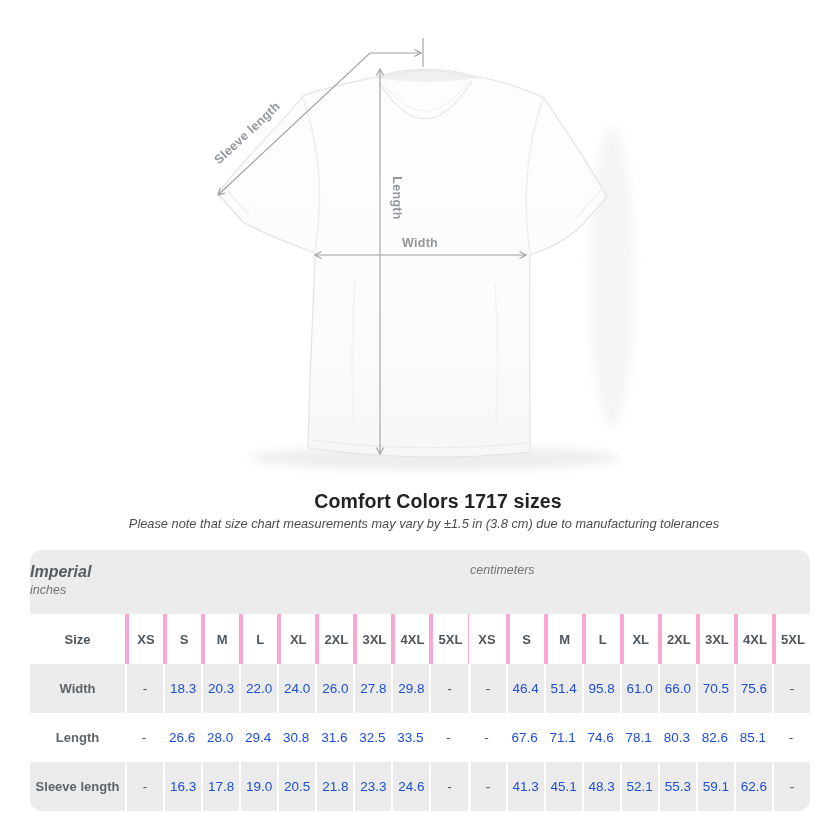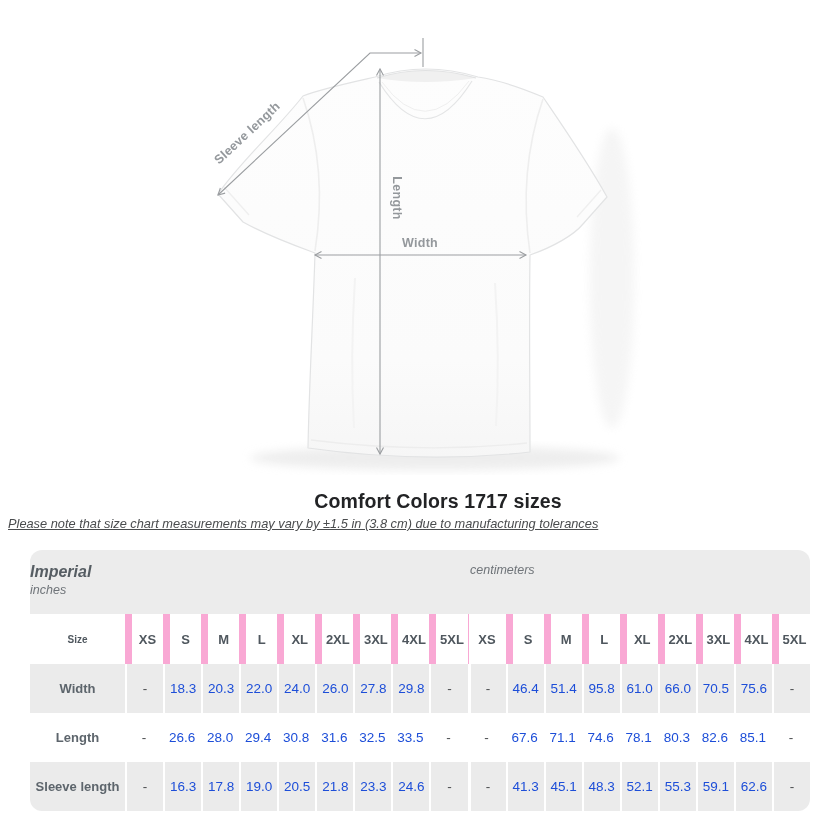--- a/index.html
+++ b/index.html
@@ -38,24 +38,24 @@
     font-size: 19.5px;
     font-weight: bold;
     color: #222325;
     letter-spacing: 0.1px;
     margin-left: 36px;
   }
   .subtitle {
     position: absolute;
     top: 516px;
     left: 8px; right: 0;
+    text-align: center;
     font-size: 12.8px;
     font-style: italic;
     color: #4a4c4e;
-    text-decoration: underline;
   }
 
   
   .table-wrap {
     position: absolute;
     left: 30px;
     top: 550px;
     width: 780px;
     border-radius: 12px;
     overflow: hidden;
@@ -93,23 +93,23 @@
   .cell {
     display: flex;
     align-items: center;
     justify-content: center;
     overflow: hidden;
   }
   .header-row .cell {
     font-size: 13px;
     font-weight: bold;
     color: #4f575e;
-    border-left: 7px solid #f9a8d4;
-  }
-  .header-row .cell.c0 { border-left: none; font-size: 10px; }
+    border-left: 4px solid #f9a8d4;
+  }
+  .header-row .cell.c0 { border-left: none; font-size: 13px; }
   .data-row .cell { font-size: 13.5px; color: #1d4ed8; }
   .data-row .cell.row-label {
     font-size: 13px;
     font-weight: bold;
     color: #5d656c;
   }
   .data-row.grey .cell {
     background: #ebebeb;
     border-left: 2px solid #ffffff;
   }

